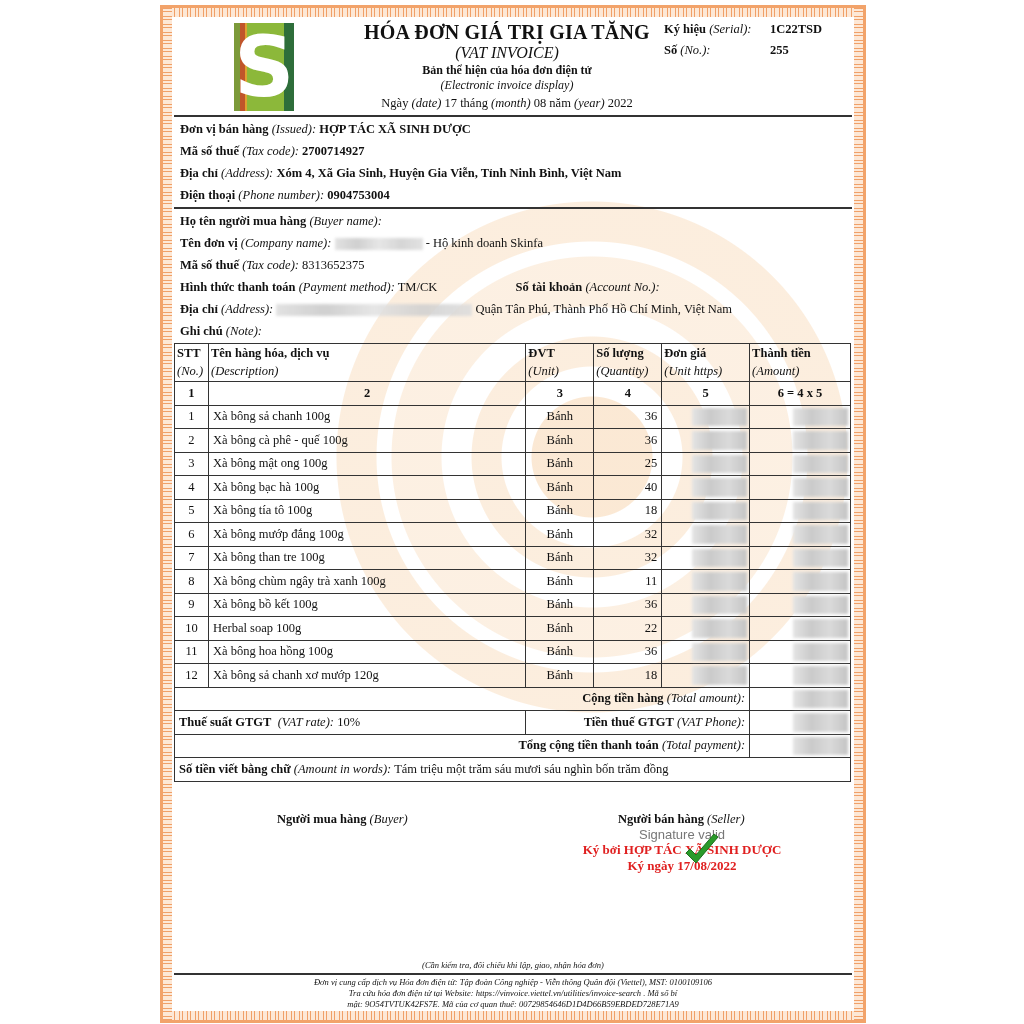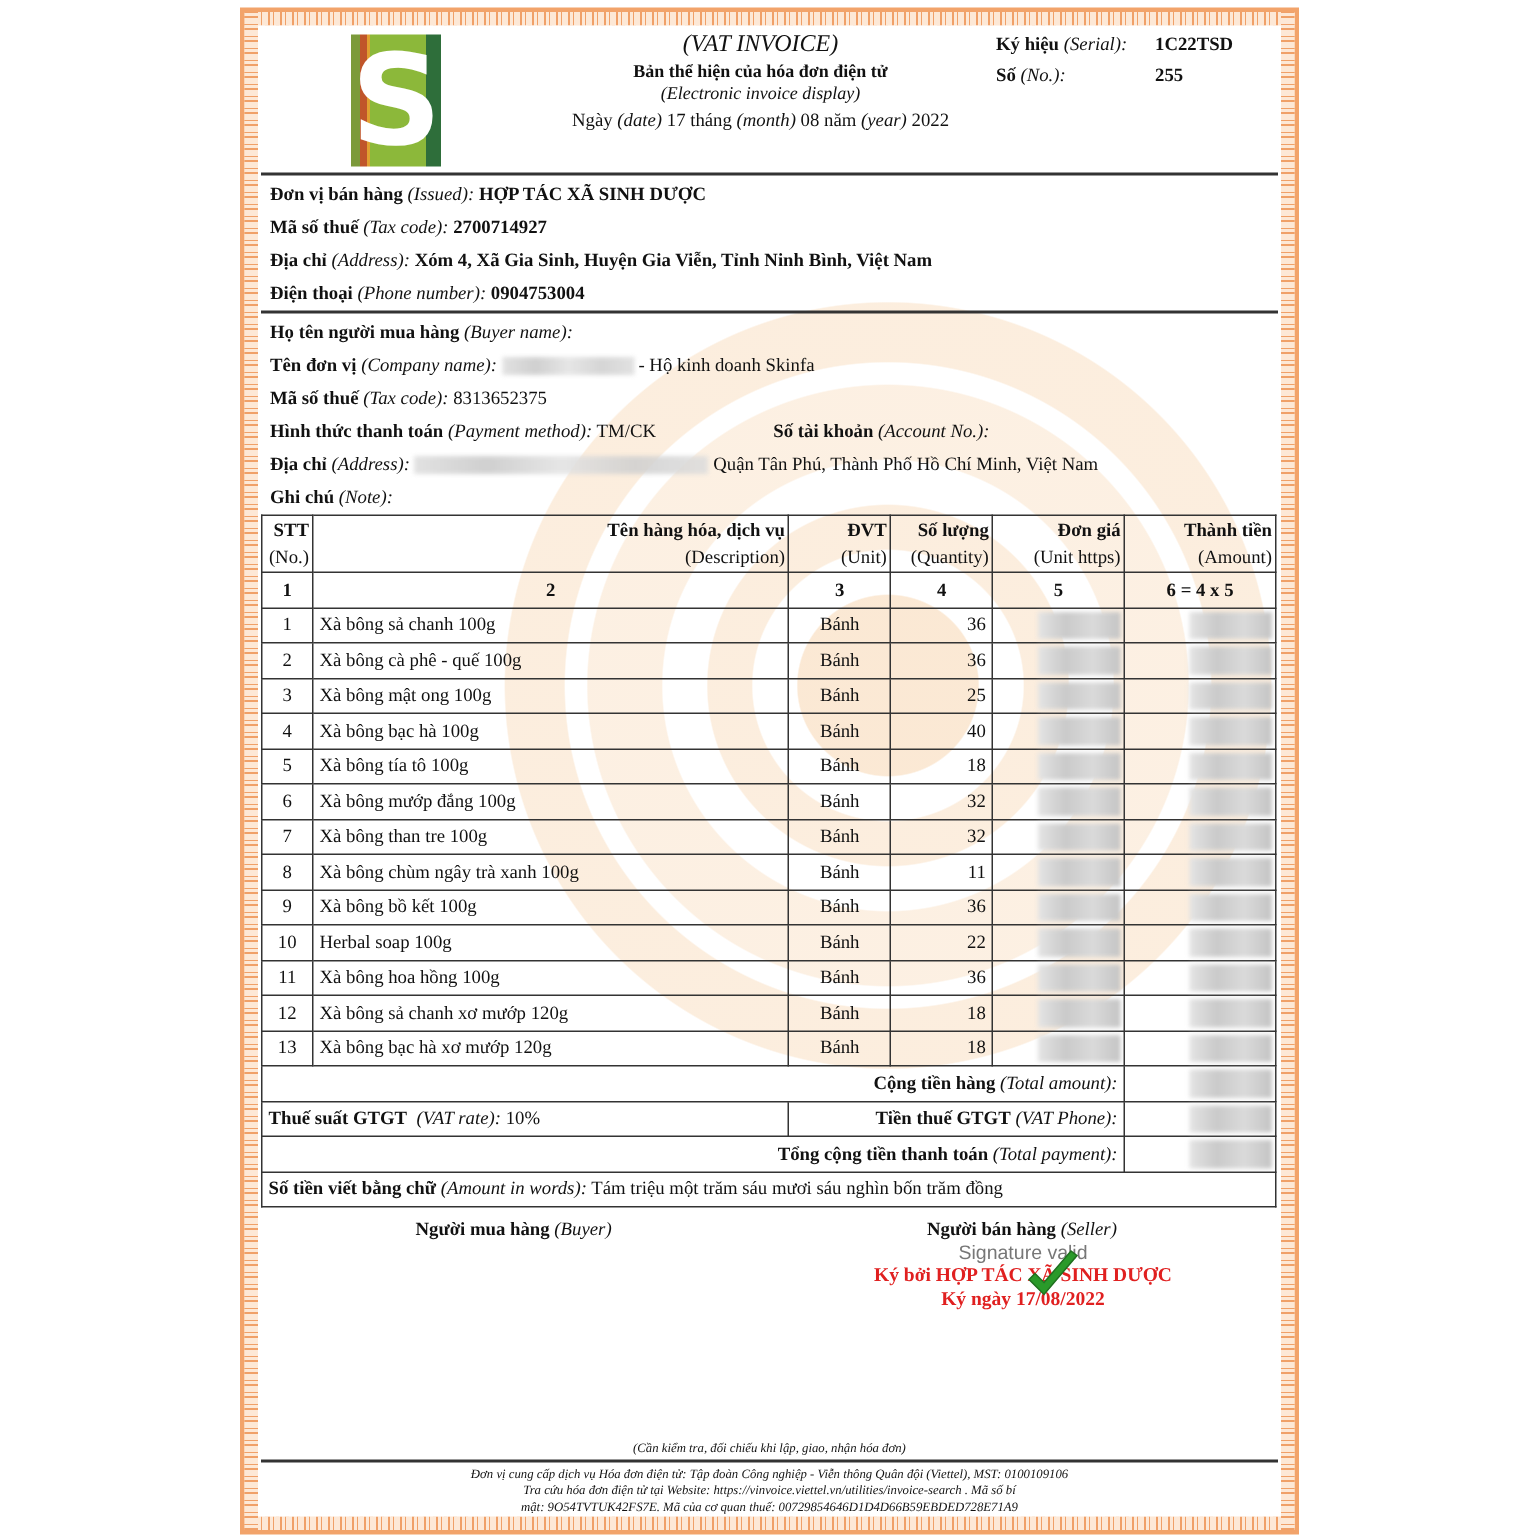--- a/index.html
+++ b/index.html
@@ -66,22 +66,22 @@
 
   .hr { position: absolute; left: 2px; width: 678px; height: 2px; background: #333; }
 
   .info { position: absolute; left: 8px; font-size: 12.5px; }
   .info .line { height: 22px; line-height: 22px; white-space: nowrap; }
   .b { font-weight: bold; }
   .blur { display: inline-block; height: 12px; vertical-align: middle; background: linear-gradient(90deg, #ddd, #c8c8c8, #e2e2e2, #cfcfcf, #ddd); filter: blur(1.5px); opacity: 0.85; }
 
   table.items { position: absolute; left: 2px; top: 326px; width: 677px; border-collapse: collapse; font-size: 12.5px; }
   table.items td, table.items th { border: 1.5px solid #333; height: 23.5px; padding: 0 4px; }
-  table.items th { font-weight: bold; text-align: right; padding: 2px 2px; margin-top: 16px; }
-  table.items th .sub { display: block; font-weight: normal; margin-top: 3px; }
+  table.items th { font-weight: bold; text-align: left; padding: 2px 2px; margin-top: 16px; }
+  table.items th .sub { display: block; font-style: italic; font-weight: normal; margin-top: 3px; }
   table.items .num-row td { font-weight: bold; text-align: center; }
   .c { text-align: center; }
   .r { text-align: right; }
   .blurcell { position: relative; }
   .blurcell::after { content: ""; position: absolute; right: 2px; top: 2px; bottom: 2px; width: 55px; background: linear-gradient(90deg, #e4e4e4, #cacaca, #dadada, #c4c4c4); filter: blur(1.5px); }
 
   .sign { position: absolute; font-size: 12.5px; }
   .sig-box { position: absolute; left: 410px; top: 810px; width: 200px; text-align: center; }
   .sig-valid { font-family: "Liberation Sans", sans-serif; color: #777; font-size: 13px; }
   .sig-red { color: #e02020; font-weight: bold; font-size: 13px; line-height: 16px; }
@@ -102,20 +102,21 @@
 </div>
 
 <div class="page">
   <div class="watermark"></div>
 
   <div class="logo">
     <div class="logo-s">S</div>
   </div>
 
   <div class="title">
+    <div class="t1">HÓA ĐƠN GIÁ TRỊ GIA TĂNG</div>
     <div class="t2">(VAT INVOICE)</div>
     <div class="t3">Bản thể hiện của hóa đơn điện tử</div>
     <div class="t4">(Electronic invoice display)</div>
     <div class="t5">
       <span>Ngày</span> <i>(date)</i> <span>17</span>
       <span>tháng</span> <i>(month)</i> <span>08</span>
       <span>năm</span> <i>(year)</i> <span>2022</span>
     </div>
   </div>
 
@@ -294,28 +295,20 @@
         </tr>
       <tr>
           <td class="c">12</td>
           <td>Xà bông sả chanh xơ mướp 120g</td>
           <td class="c">Bánh</td>
           <td class="r">18</td>
           <td class="blurcell"></td>
           <td class="blurcell"></td>
         </tr>
       <tr>
-          <td class="c">13</td>
-          <td>Xà bông bạc hà xơ mướp 120g</td>
-          <td class="c">Bánh</td>
-          <td class="r">18</td>
-          <td class="blurcell"></td>
-          <td class="blurcell"></td>
-        </tr>
-      <tr>
         <td colspan="5" class="r"><span class="b">Cộng tiền hàng</span> <i>(Total amount):</i></td>
         <td class="blurcell"></td>
       </tr>
       <tr>
         <td colspan="2"><span class="b">Thuế suất GTGT</span>&nbsp; <i>(VAT rate):</i> <span>10%</span></td>
         <td colspan="3" class="r"><span class="b">Tiền thuế GTGT</span> <i>(VAT Phone):</i></td>
         <td class="blurcell"></td>
       </tr>
       <tr>
         <td colspan="5" class="r"><span class="b">Tổng cộng tiền thanh toán</span> <i>(Total payment):</i></td>

